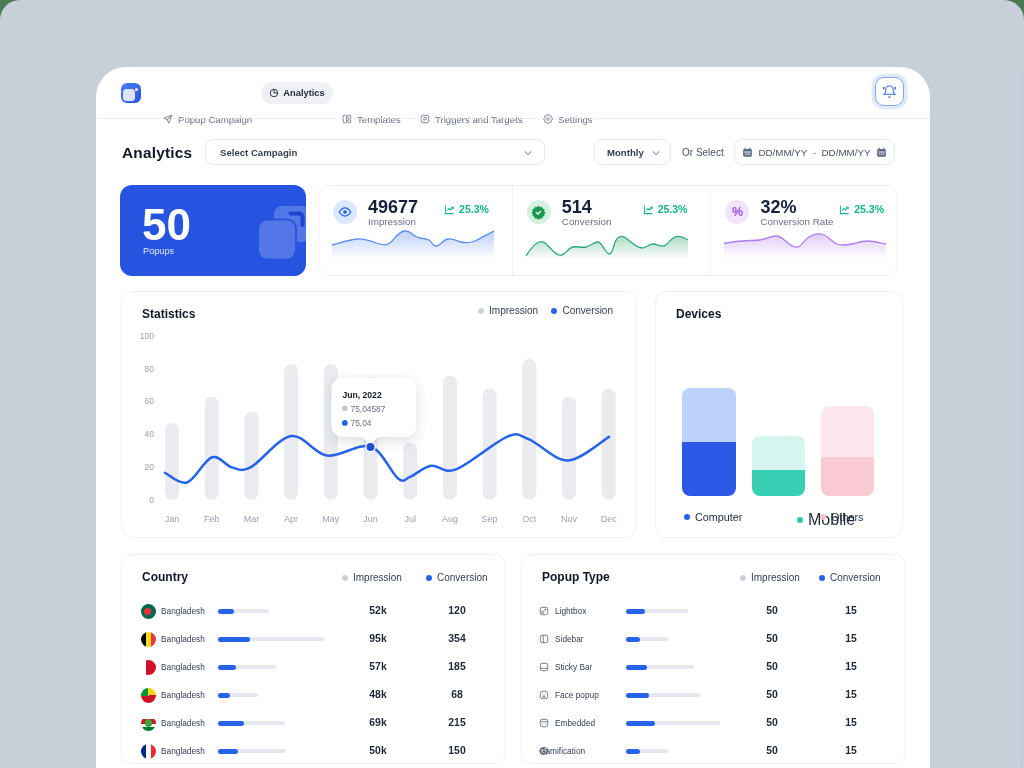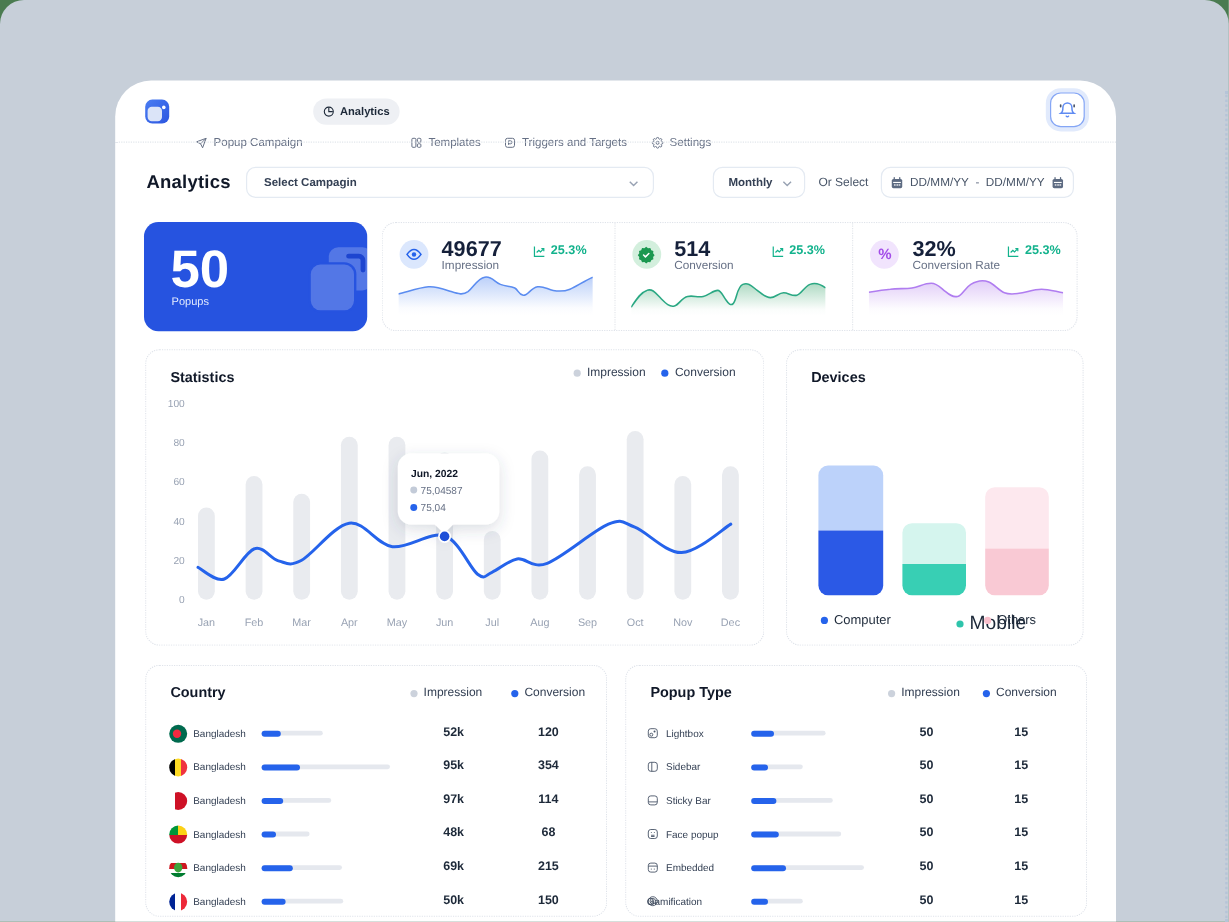--- a/index.html
+++ b/index.html
@@ -358,22 +358,22 @@
     <div class="rowlbl" style="left:39px; top:79px;">Bangladesh</div>
     <div class="track" style="left:96px; top:82px; width:107px;"></div>
       <div class="fillb" style="left:96px; top:81.5px; width:32px;"></div>
     <div class="num" style="left:238px; top:78px;">95k</div>
       <div class="num" style="left:317px; top:78px;">354</div>
 
     <div class="flag" style="top:105px; background:linear-gradient(90deg,#fff 0 30%,#ce1126 30%);"></div>
     <div class="rowlbl" style="left:39px; top:107px;">Bangladesh</div>
     <div class="track" style="left:96px; top:110px; width:58px;"></div>
       <div class="fillb" style="left:96px; top:109.5px; width:18px;"></div>
-    <div class="num" style="left:238px; top:106px;">97k</div>
-      <div class="num" style="left:317px; top:106px;">114</div>
+    <div class="num" style="left:238px; top:106px;">57k</div>
+      <div class="num" style="left:317px; top:106px;">185</div>
 
     <div class="flag" style="top:133px; background:conic-gradient(from 0deg at 50% 50%, #fcd116 0 25%, #ce1126 25% 75%, #009639 75%);"></div>
     <div class="rowlbl" style="left:39px; top:135px;">Bangladesh</div>
     <div class="track" style="left:96px; top:138px; width:40px;"></div>
       <div class="fillb" style="left:96px; top:137.5px; width:12px;"></div>
     <div class="num" style="left:238px; top:134px;">48k</div>
       <div class="num" style="left:317px; top:134px;">68</div>
 
     <div class="flag" style="top:161px; background:linear-gradient(180deg,#fff 0 20%, #ce1720 20% 55%, #fff 55% 75%, #007c30 75%);">
         <span style="left:4px; top:3px; width:7px; height:8px; background:#3da53d; border-radius:50%;"></span>

